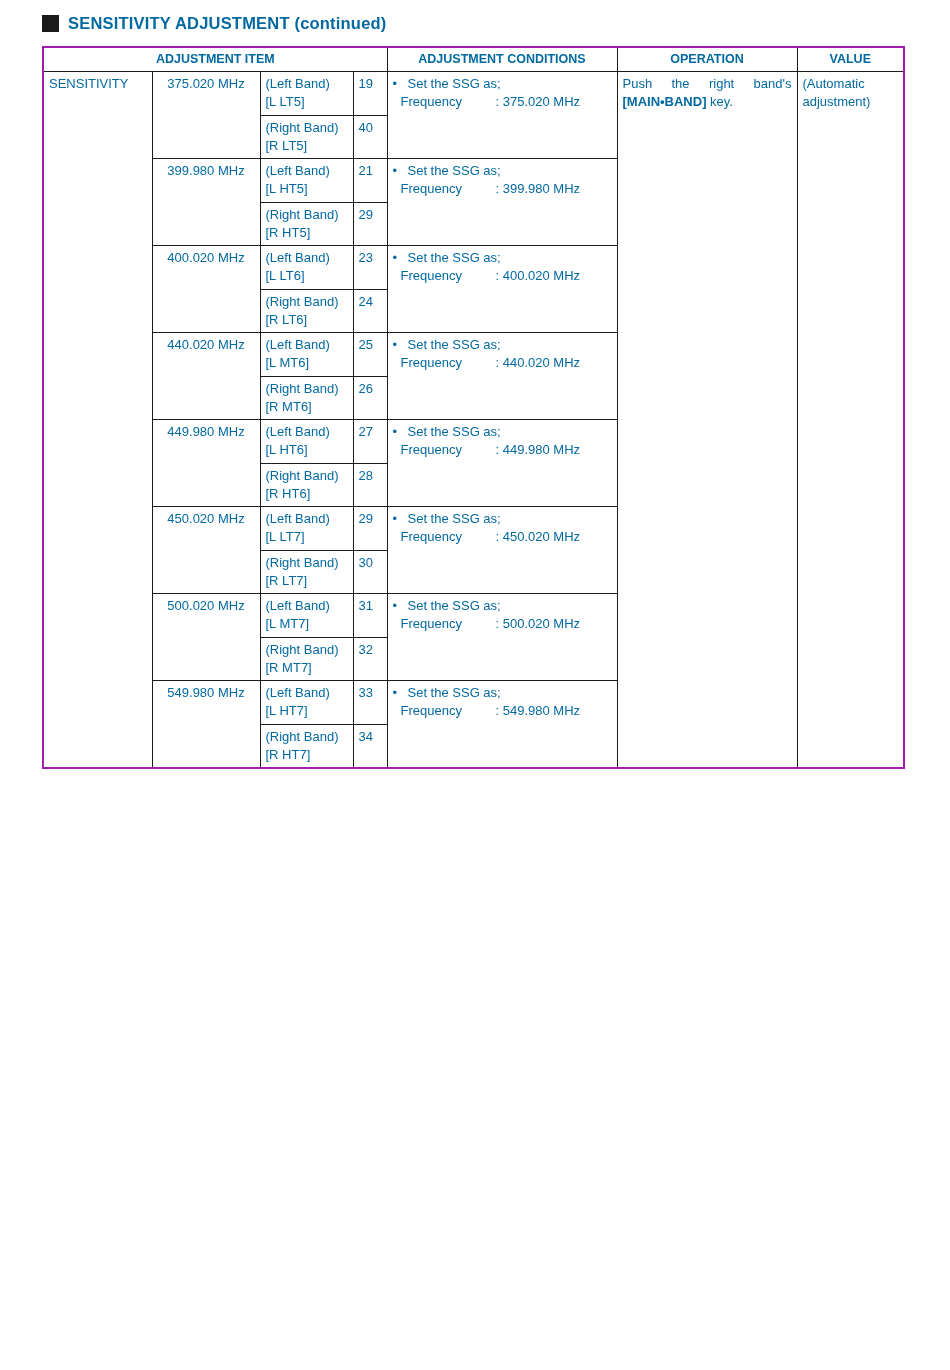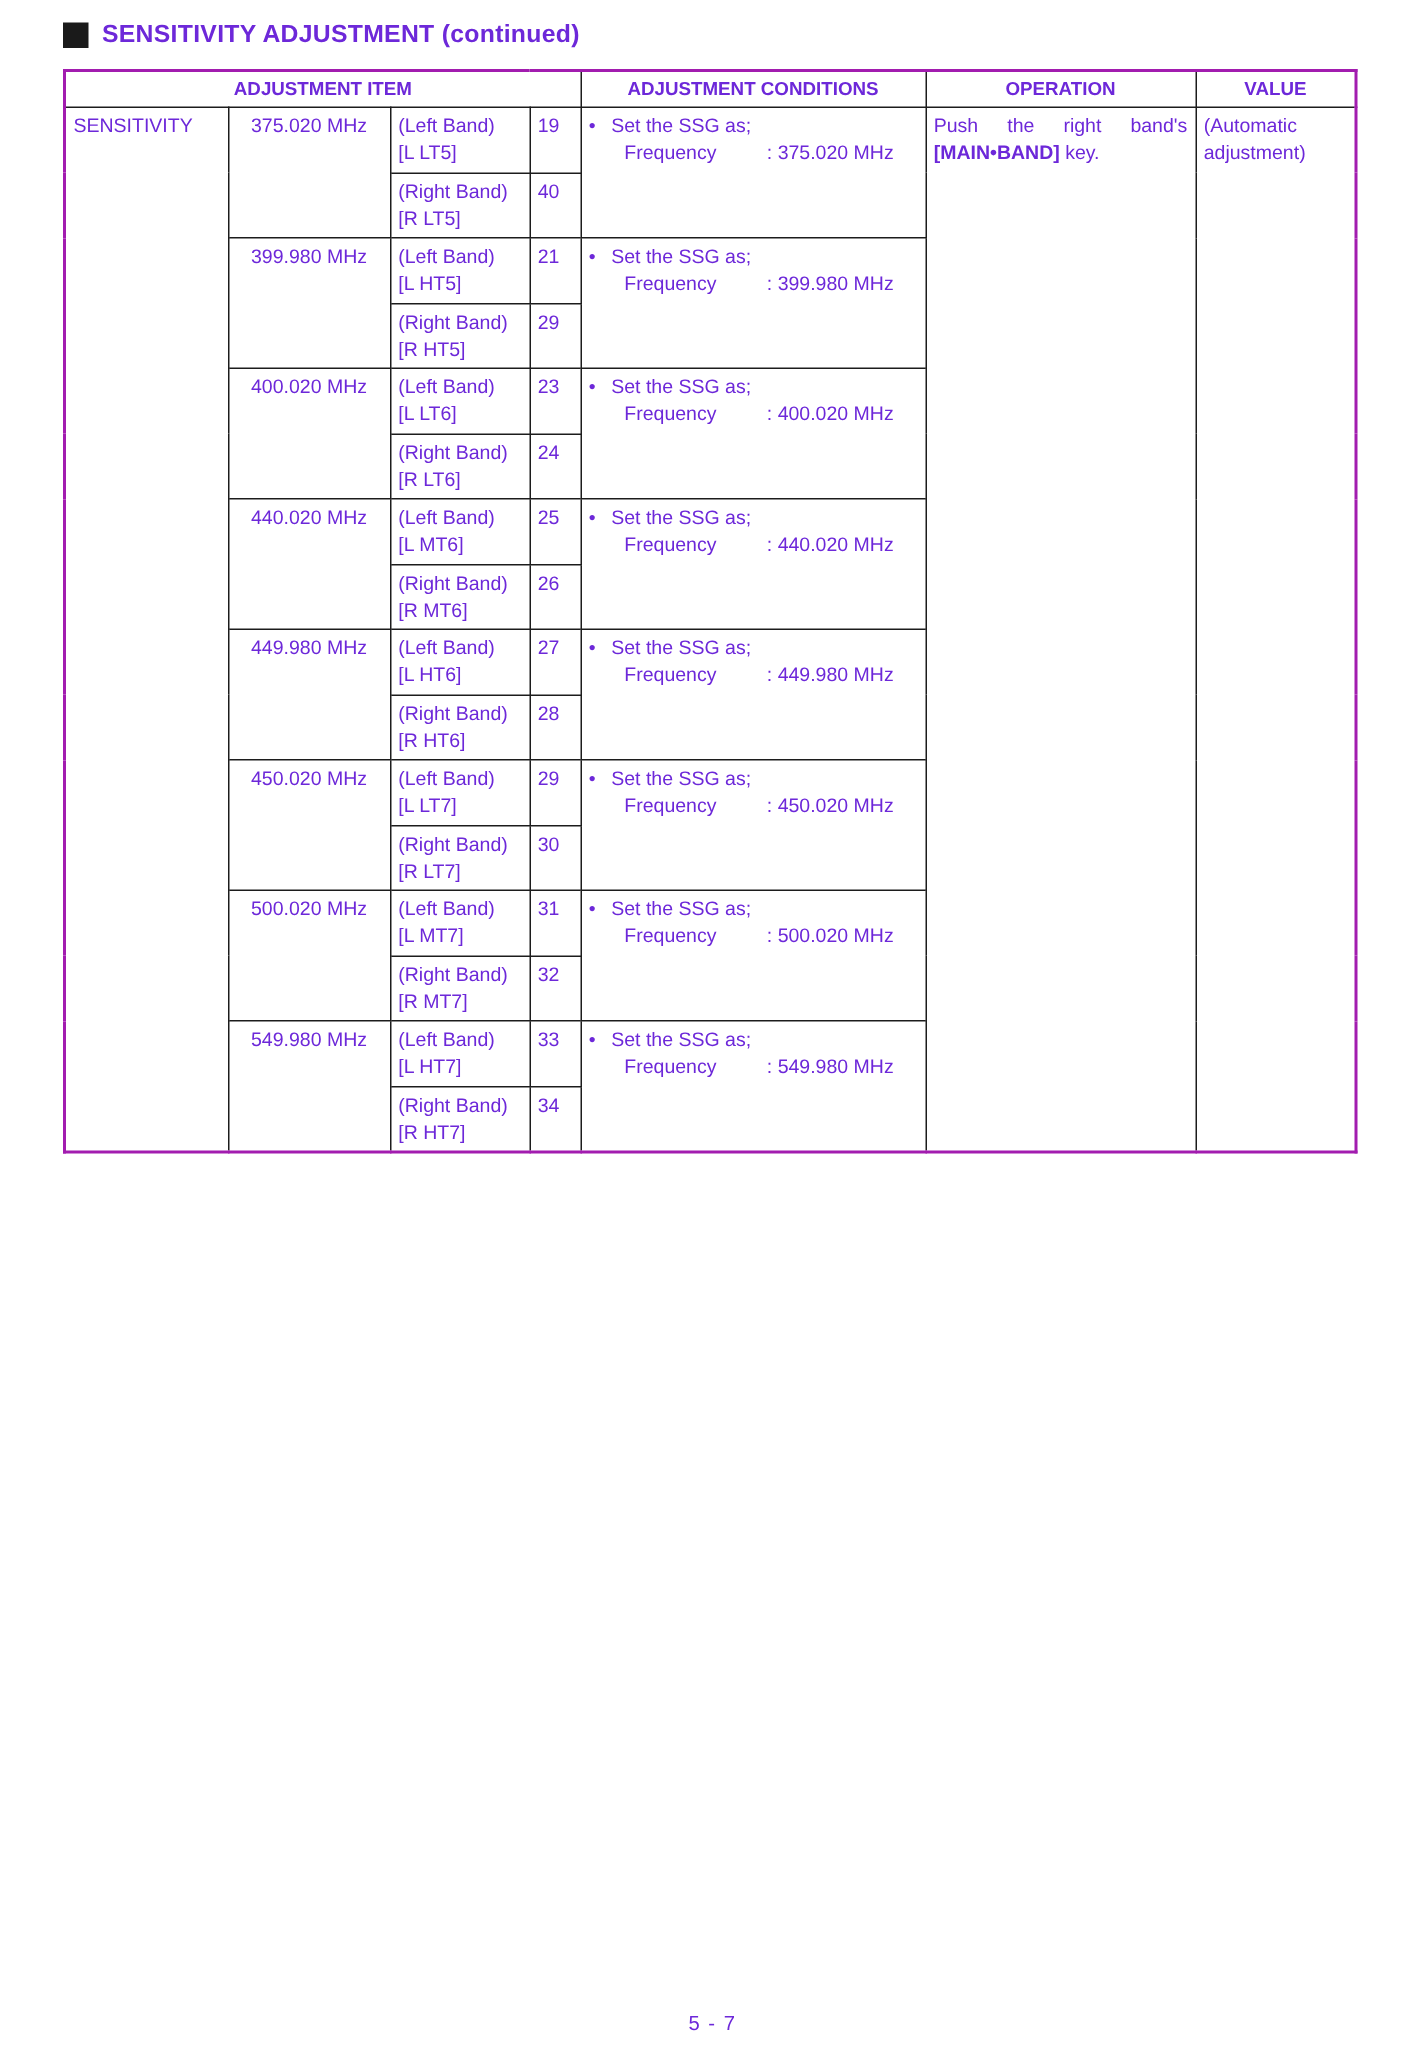--- a/index.html
+++ b/index.html
@@ -1,21 +1,21 @@
 <!DOCTYPE html>
 <html><head>
 <meta charset="utf-8">
 <style>
   html, body { margin: 0; padding: 0; background: #fff; }
   .page {
     position: relative;
     width: 950px;
     height: 1370px;
     background: #fff;
-    color: #6d28d9;
+    color: #0369a1;
     font-family: "Liberation Sans", sans-serif;
     overflow: hidden;
   }
   .doc-title {
     position: absolute;
     left: 42px;
     top: 14px;
     display: flex;
     align-items: center;
     gap: 9px;
@@ -59,21 +59,21 @@
   }
   .h-cond, .h-op, .h-val { border-left: 2px solid #1c1c1c; }
   .adj-table tbody tr { height: 43.5px; }
   .c-item { padding: 3px 4px 3px 5px; }
   .c-freq { padding: 3px 4px 3px 6px; text-align: center; }
   .c-band { padding: 3px 2px 3px 6px; margin-left: 40px; }
   .c-num  { text-align: left; padding: 3px 1px; }
   .c-cond { padding: 3px 2px 3px 9px; }
   .cond-l1 { display: flex; }
   .bullet { width: 15px; flex: 0 0 auto; }
-  .cond-l2 { margin-left: 8px; display: flex; justify-content: center; }
+  .cond-l2 { margin-left: 8px; display: flex; }
   .cond-label { width: 95px; flex: 0 0 auto; }
   .c-op {
     vertical-align: middle;
     padding: 0 9px 0 7px;
   }
   .op-l1 { text-align: justify; text-align-last: justify; }
   .c-val {
     vertical-align: middle;
     text-align: left;
     padding: 0 2px;
@@ -322,15 +322,14 @@
         <tr>
           <td class="c-band">
             <div>(Right Band)</div>
             <div>[R HT7]</div>
           </td>
           <td class="c-num">34</td>
         </tr>
       </tbody>
   </table>
 
-  <div class="page-number">5 - 7</div>
 
 </div>
 
 </body></html>

